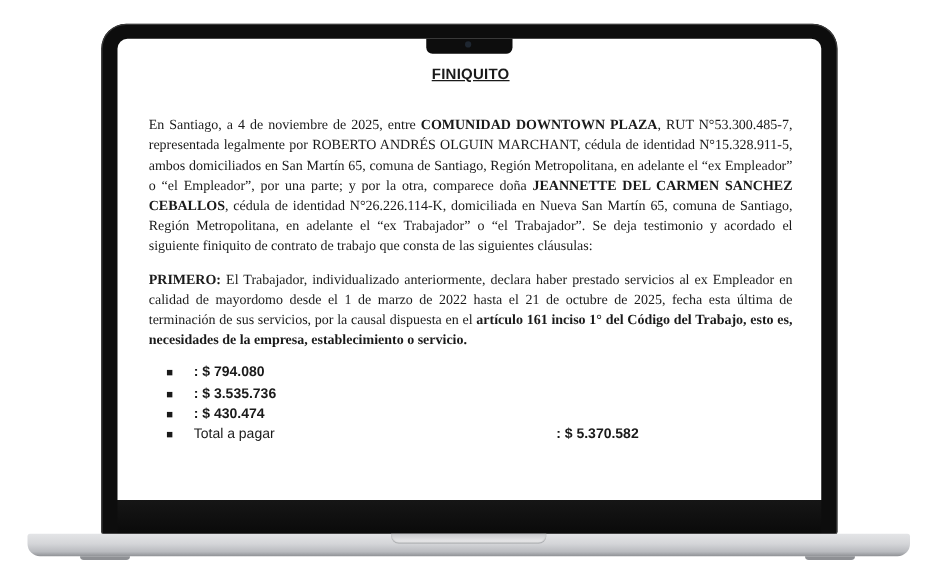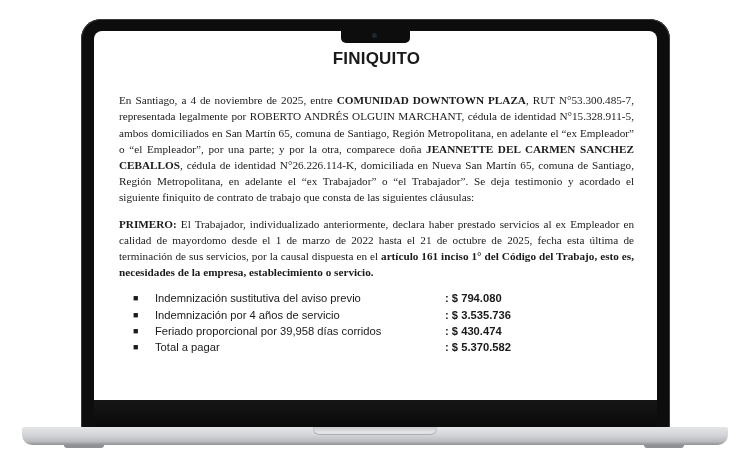--- a/index.html
+++ b/index.html
@@ -40,22 +40,23 @@
     }
     .foot { position: absolute; top: 445px; width: 40px; height: 3px; background: #8e9094; border-radius: 0 0 3px 3px; }
     .foot.left { left: 64px; }
     .foot.right { left: 644px; }
 
     .doc {
       position: absolute; left: 25px; top: 20px; width: 515px;
       color: #1a1a1a; font-size: 11.2px; line-height: 16.2px;
     }
     .doc-title {
-      text-align: center; font-weight: bold; font-size: 17px; margin: 0 0 25px 0;
+      text-align: center; font-weight: bold; font-size: 12px; margin: 0 0 25px 0;
       letter-spacing: 0.2px;
+      text-decoration: underline;
     }
     .para { text-align: justify; margin: 0 0 10px 0; font-family: Liberation Serif, serif; }
     .para b { font-weight: bold; }
     .items { list-style: none; padding: 0; margin: 0 0 0 14px; }
     .items li { display: flex; height: 16.2px; align-items: center; }
     .bullet { width: 22px; font-size: 9px; }
     .item-label { width: 290px; }
     .item-amount { font-weight: bold; }
   </style>
 </head>
@@ -66,31 +67,28 @@
 <div class="camera"></div>
 
 <div class="screen">
   <div class="doc">
     <div class="doc-title">FINIQUITO</div>
     <p class="para"><span>En Santiago, a 4 de noviembre de 2025, entre </span><b>COMUNIDAD DOWNTOWN PLAZA</b><span>, RUT N°53.300.485-7, representada legalmente por ROBERTO ANDRÉS OLGUIN MARCHANT, cédula de identidad N°15.328.911-5, ambos domiciliados en San Martín 65, comuna de Santiago, Región Metropolitana, en adelante el “ex Empleador” o “el Empleador”, por una parte; y por la otra, comparece doña </span><b>JEANNETTE DEL CARMEN SANCHEZ CEBALLOS</b><span>, cédula de identidad N°26.226.114-K, domiciliada en Nueva San Martín 65, comuna de Santiago, Región Metropolitana, en adelante el “ex Trabajador” o “el Trabajador”. Se deja testimonio y acordado el siguiente finiquito de contrato de trabajo que consta de las siguientes cláusulas:</span></p>
     <p class="para"><b>PRIMERO:</b><span> El Trabajador, individualizado anteriormente, declara haber prestado servicios al ex Empleador en calidad de mayordomo desde el 1 de marzo de 2022 hasta el 21 de octubre de 2025, fecha esta última de terminación de sus servicios, por la causal dispuesta en el </span><b>artículo 161 inciso 1° del Código del Trabajo, esto es, necesidades de la empresa, establecimiento o servicio.</b></p>
     <ul class="items">
       <li>
         <span class="bullet">■</span>
-        <span class="item-label">Indemnización sustitutiva del aviso previo</span>
         <span class="item-amount">: $ 794.080</span>
       </li>
       <li>
         <span class="bullet">■</span>
-        <span class="item-label">Indemnización por 4 años de servicio</span>
         <span class="item-amount">: $ 3.535.736</span>
       </li>
       <li>
         <span class="bullet">■</span>
-        <span class="item-label">Feriado proporcional por 39,958 días corridos</span>
         <span class="item-amount">: $ 430.474</span>
       </li>
       <li>
         <span class="bullet">■</span>
         <span class="item-label">Total a pagar</span>
         <span class="item-amount">: $ 5.370.582</span>
       </li>
     </ul>
   </div>
 </div>

